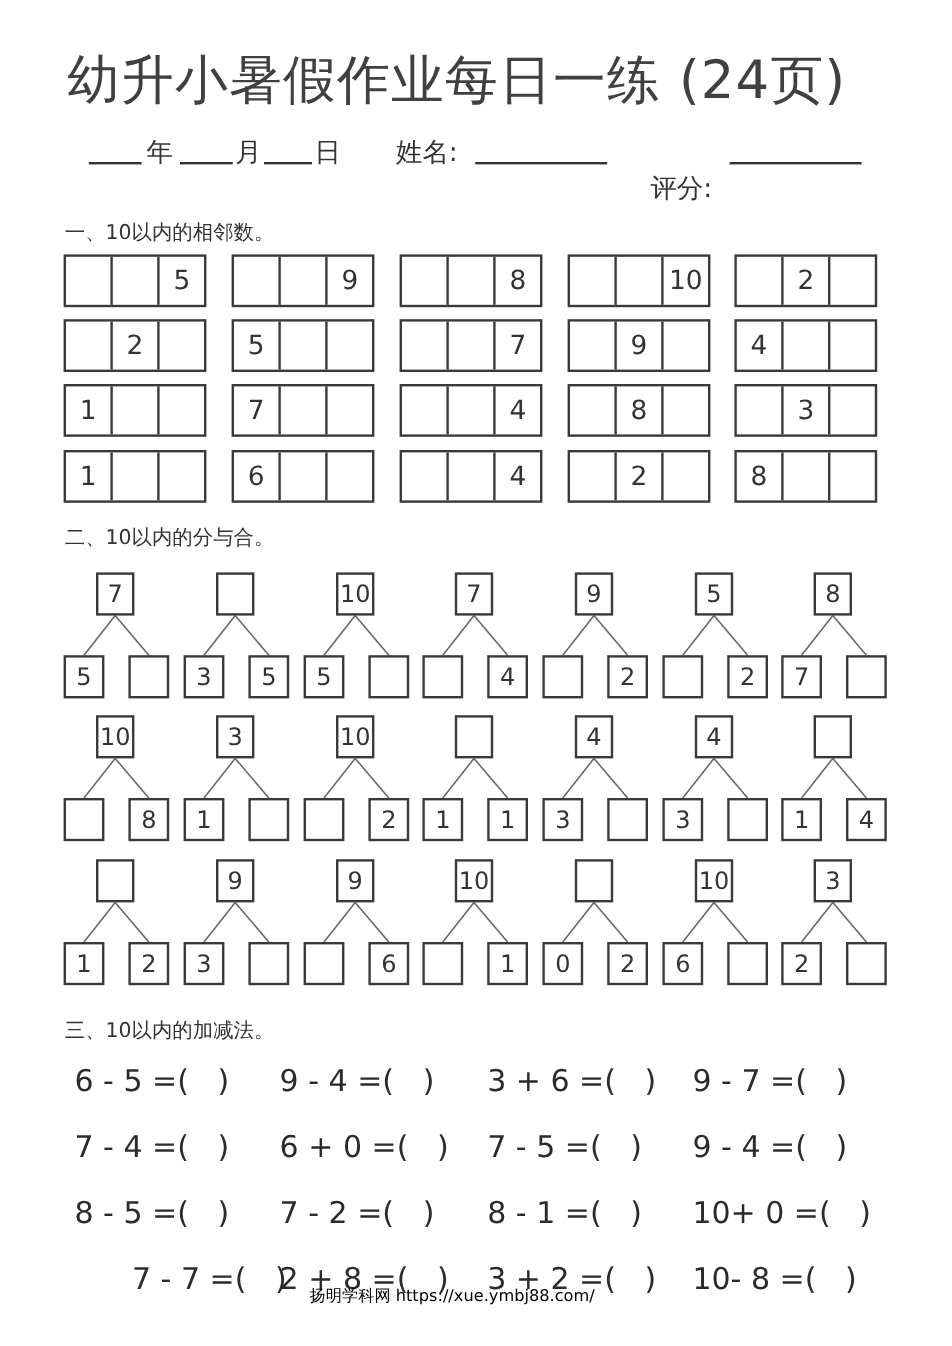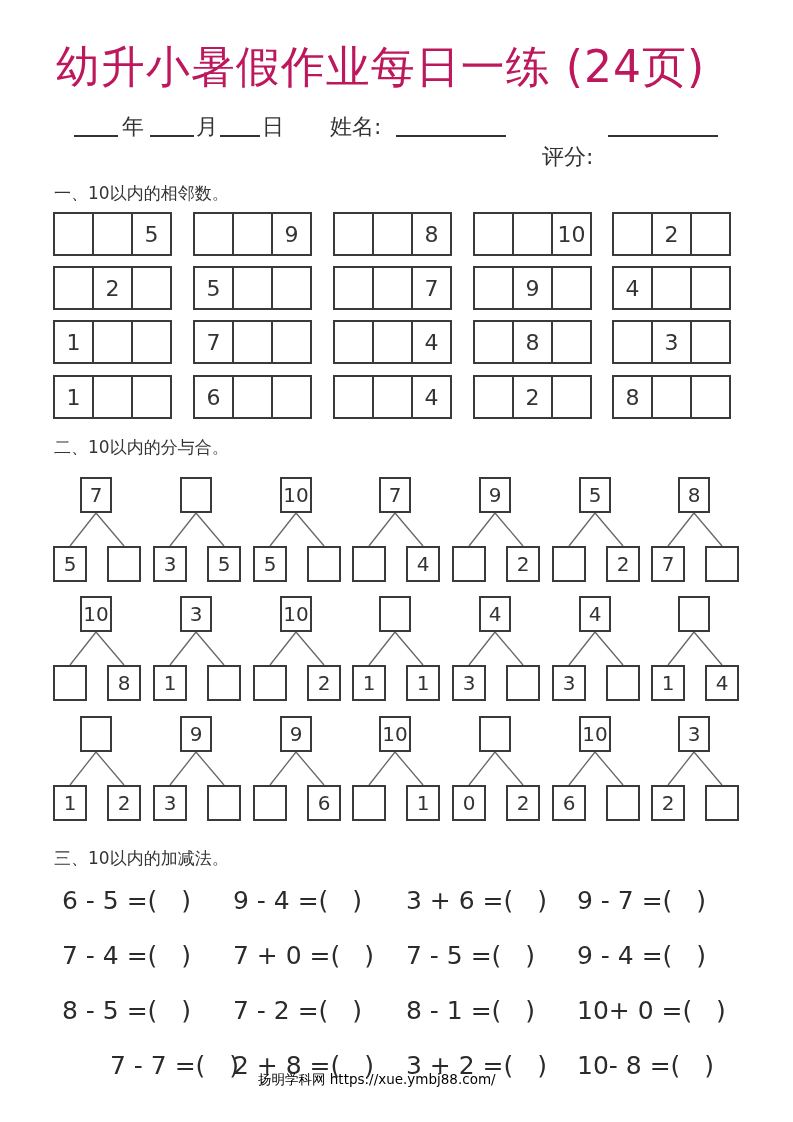--- a/index.html
+++ b/index.html
@@ -1,17 +1,17 @@
 <!DOCTYPE html>
 <html><head>
 <meta charset="utf-8">
 <style>
   html, body { margin:0; padding:0; background:#ffffff; }
   body { width:793px; height:1122px; position:relative; overflow:hidden; font-family:"DejaVu Sans", "Liberation Sans", sans-serif; color:#2b2b2b; }
-  .title { position:absolute; left:0; top:38px; width:761px; text-align:center; font-size:44px; letter-spacing:1px; color:#be185d; font-family:"DejaVu Sans", sans-serif; font-weight:normal; }
+  .title { position:absolute; left:0; top:38px; width:761px; text-align:center; font-size:44px; letter-spacing:1px; color:#404040; font-family:"DejaVu Sans", sans-serif; font-weight:normal; }
   .info { position:absolute; top:112px; left:0; width:793px; height:34px; font-size:22px; color:#333; }
   .info span { position:absolute; top:0; }
   .blank { display:inline-block; border-bottom:2px solid #333; height:22px; vertical-align:bottom; }
   .sec-title { position:absolute; left:54px; font-size:17px; color:#333; }
   .nb { position:absolute; display:flex; border:2px solid #3a3a3a; height:40px; box-sizing:content-box; }
   .nb .cell { width:37px; height:40px; border-left:2px solid #3a3a3a; display:flex; align-items:center; justify-content:center; font-size:22px; color:#333; }
   .nb .cell:first-child { border-left:none; }
   .tree { position:absolute; width:88px; height:110px; }
   .tree .top { position:absolute; left:27px; top:0; width:32px; height:36px; border:2px solid #3a3a3a; display:flex; align-items:center; justify-content:center; font-size:20px; color:#333; box-sizing:border-box; }
   .tree .leaf { position:absolute; top:69px; width:34px; height:36px; border:2px solid #3a3a3a; display:flex; align-items:center; justify-content:center; font-size:20px; color:#333; box-sizing:border-box; }
@@ -336,21 +336,21 @@
     </div>
   </div>
 
 <div class="sec-title" style="top:847px;">三、10以内的加减法。</div>
 <div id="s3">
     <div class="eq" style="left: 62px; top: 886px;">6 - 5 =(   )</div>
     <div class="eq" style="left: 233px; top: 886px;">9 - 4 =(   )</div>
     <div class="eq" style="left: 406px; top: 886px;">3 + 6 =(   )</div>
     <div class="eq" style="left: 577px; top: 886px; text-align: right;">9 - 7 =(   )</div>
     <div class="eq" style="left: 62px; top: 941px;">7 - 4 =(   )</div>
-    <div class="eq" style="left: 233px; top: 941px;">7 + 0 =(   )</div>
+    <div class="eq" style="left: 233px; top: 941px;">6 + 0 =(   )</div>
     <div class="eq" style="left: 406px; top: 941px;">7 - 5 =(   )</div>
     <div class="eq" style="left: 577px; top: 941px;">9 - 4 =(   )</div>
     <div class="eq" style="left: 62px; top: 996px;">8 - 5 =(   )</div>
     <div class="eq" style="left: 233px; top: 996px;">7 - 2 =(   )</div>
     <div class="eq" style="left: 406px; top: 996px;">8 - 1 =(   )</div>
     <div class="eq" style="left: 577px; top: 996px;">10+ 0 =(   )</div>
     <div class="eq" style="left: 62px; top: 1051px; margin-left: 48px;">7 - 7 =(   )</div>
     <div class="eq" style="left: 233px; top: 1051px;">2 + 8 =(   )</div>
     <div class="eq" style="left: 406px; top: 1051px;">3 + 2 =(   )</div>
     <div class="eq" style="left: 577px; top: 1051px;">10- 8 =(   )</div>

